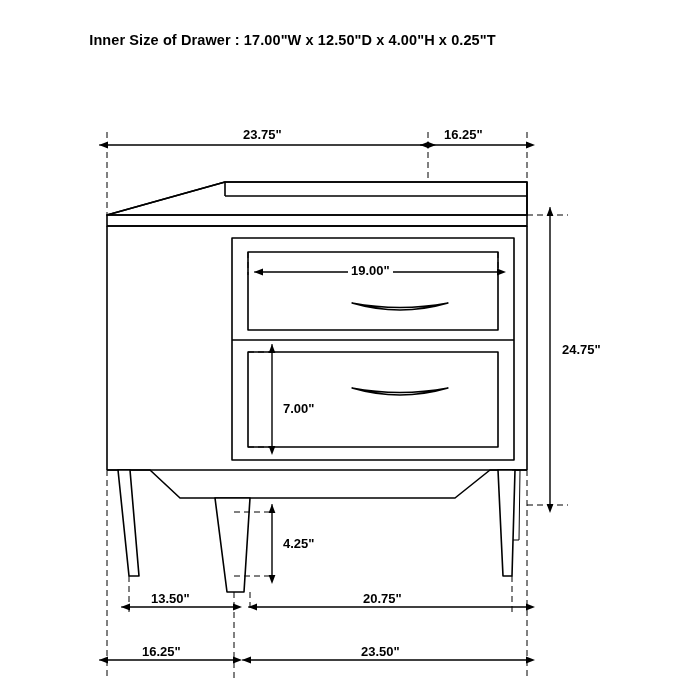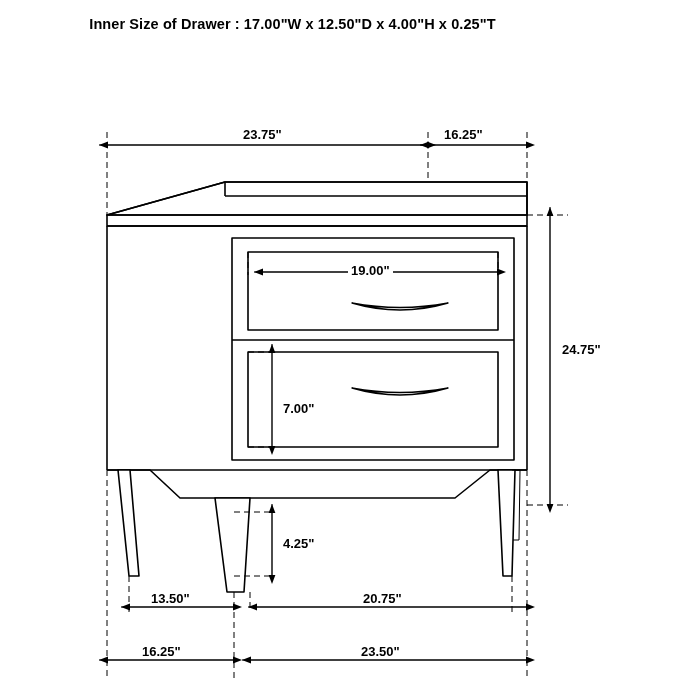--- a/index.html
+++ b/index.html
@@ -14,21 +14,21 @@
     color: #000000;
     overflow: hidden;
   }
   #root {
     position: relative;
     width: 700px;
     height: 700px;
   }
   .title {
     position: absolute;
-    top: 16px;
+    top: 32px;
     left: 0;
     width: 585px;
     text-align: center;
     font-size: 14.5px;
     font-weight: bold;
     letter-spacing: 0.1px;
   }
   svg.diagram {
     position: absolute;
     top: 0;

